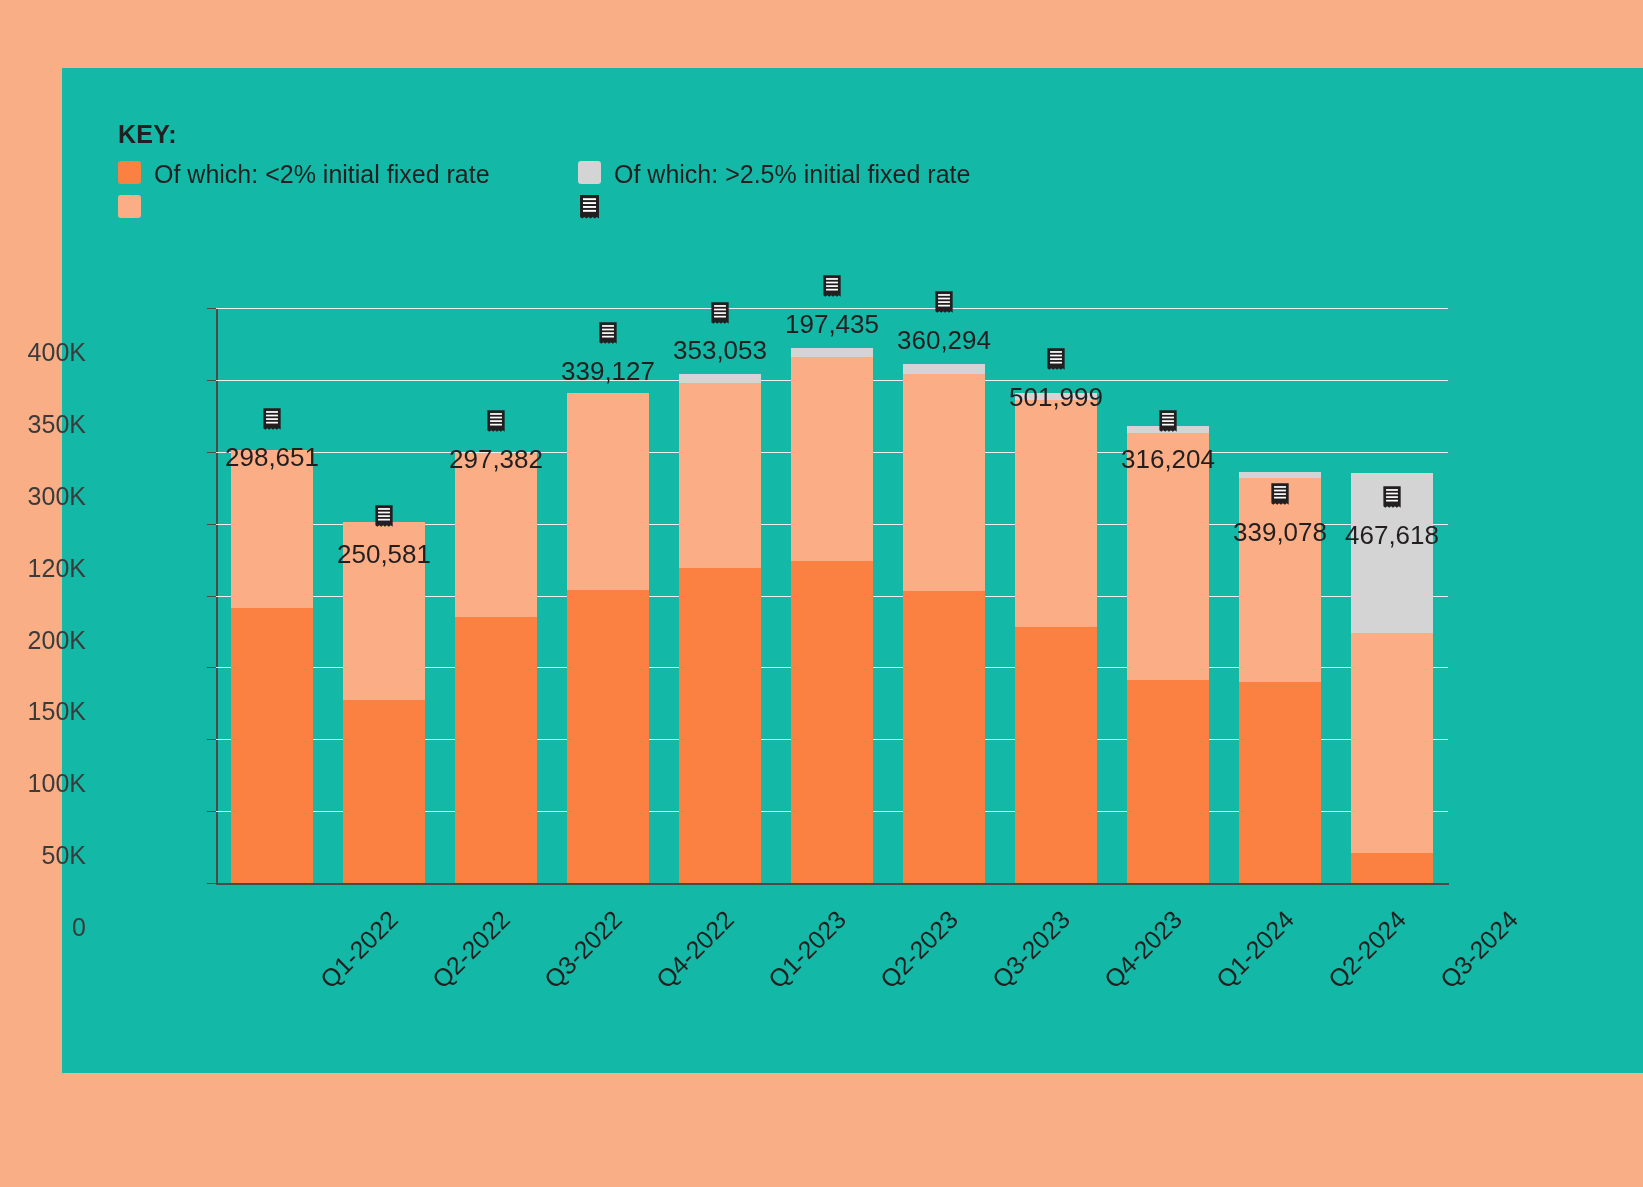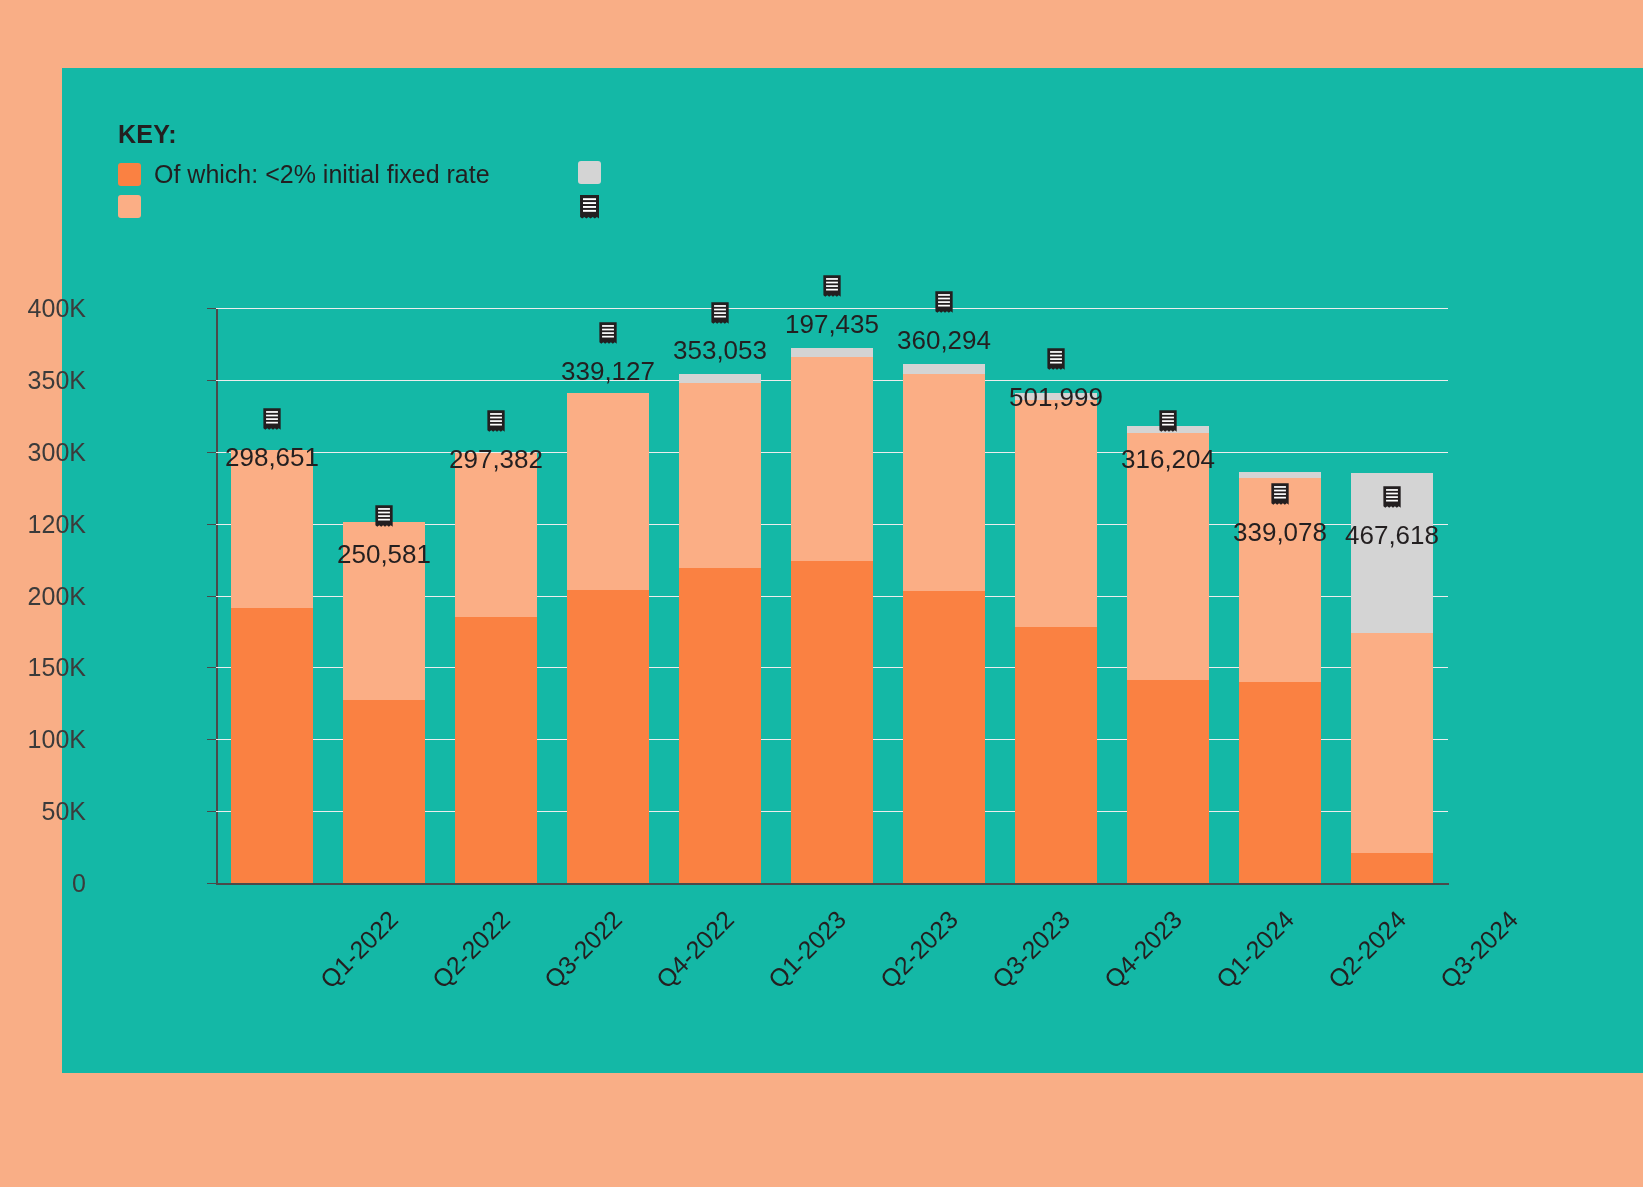--- a/index.html
+++ b/index.html
@@ -38,21 +38,21 @@
     letter-spacing: 0.2px;
     margin-bottom: 12px;
   }
   .legend-row {
     display: flex;
     align-items: flex-start;
     margin-bottom: 6px;
   }
   .legend-cell {
     display: flex;
-    align-items: center;
+    align-items: flex-start;
   }
   .legend-cell.col1 { width: 460px; }
   .legend-cell.col2 { width: 470px; }
   .swatch {
     width: 23px;
     height: 23px;
     border-radius: 3px;
     margin-right: 13px;
     flex: none;
   }
@@ -100,20 +100,21 @@
     left: -9px;
   }
   .ytick-label {
     position: absolute;
     right: 1362px;
     text-align: right;
     font-size: 25px;
     color: #3B3B3B;
     transform: translateY(-50%);
     white-space: nowrap;
+    margin-top: 44px;
   }
   #y-axis-line {
     position: absolute;
     left: 98px;
     top: 40px;
     width: 2px;
     height: 576px;
     background: #4A4A4A;
   }
   #x-axis-line {
@@ -165,20 +166,21 @@
   <div id="legend">
     <div id="legend-title">KEY:</div>
 
     <div class="legend-row">
       <div class="legend-cell col1">
         <span class="swatch" style="background:#FA8142;"></span>
         <span class="legend-label">Of which: &lt;2% initial fixed rate</span>
       </div>
       <div class="legend-cell col2">
         <span class="swatch" style="background:#D4D4D4;"></span>
+        <span class="legend-label">Of which: &gt;2.5% initial fixed rate</span>
       </div>
     </div>
 
     <div class="legend-row">
       <div class="legend-cell col1">
         <span class="swatch" style="background:#FBAE85;"></span>
       </div>
       <div class="legend-cell col2">
         <span class="receipt-icon">
           <svg viewBox="0 0 23 27" width="23" height="27" aria-hidden="true">

